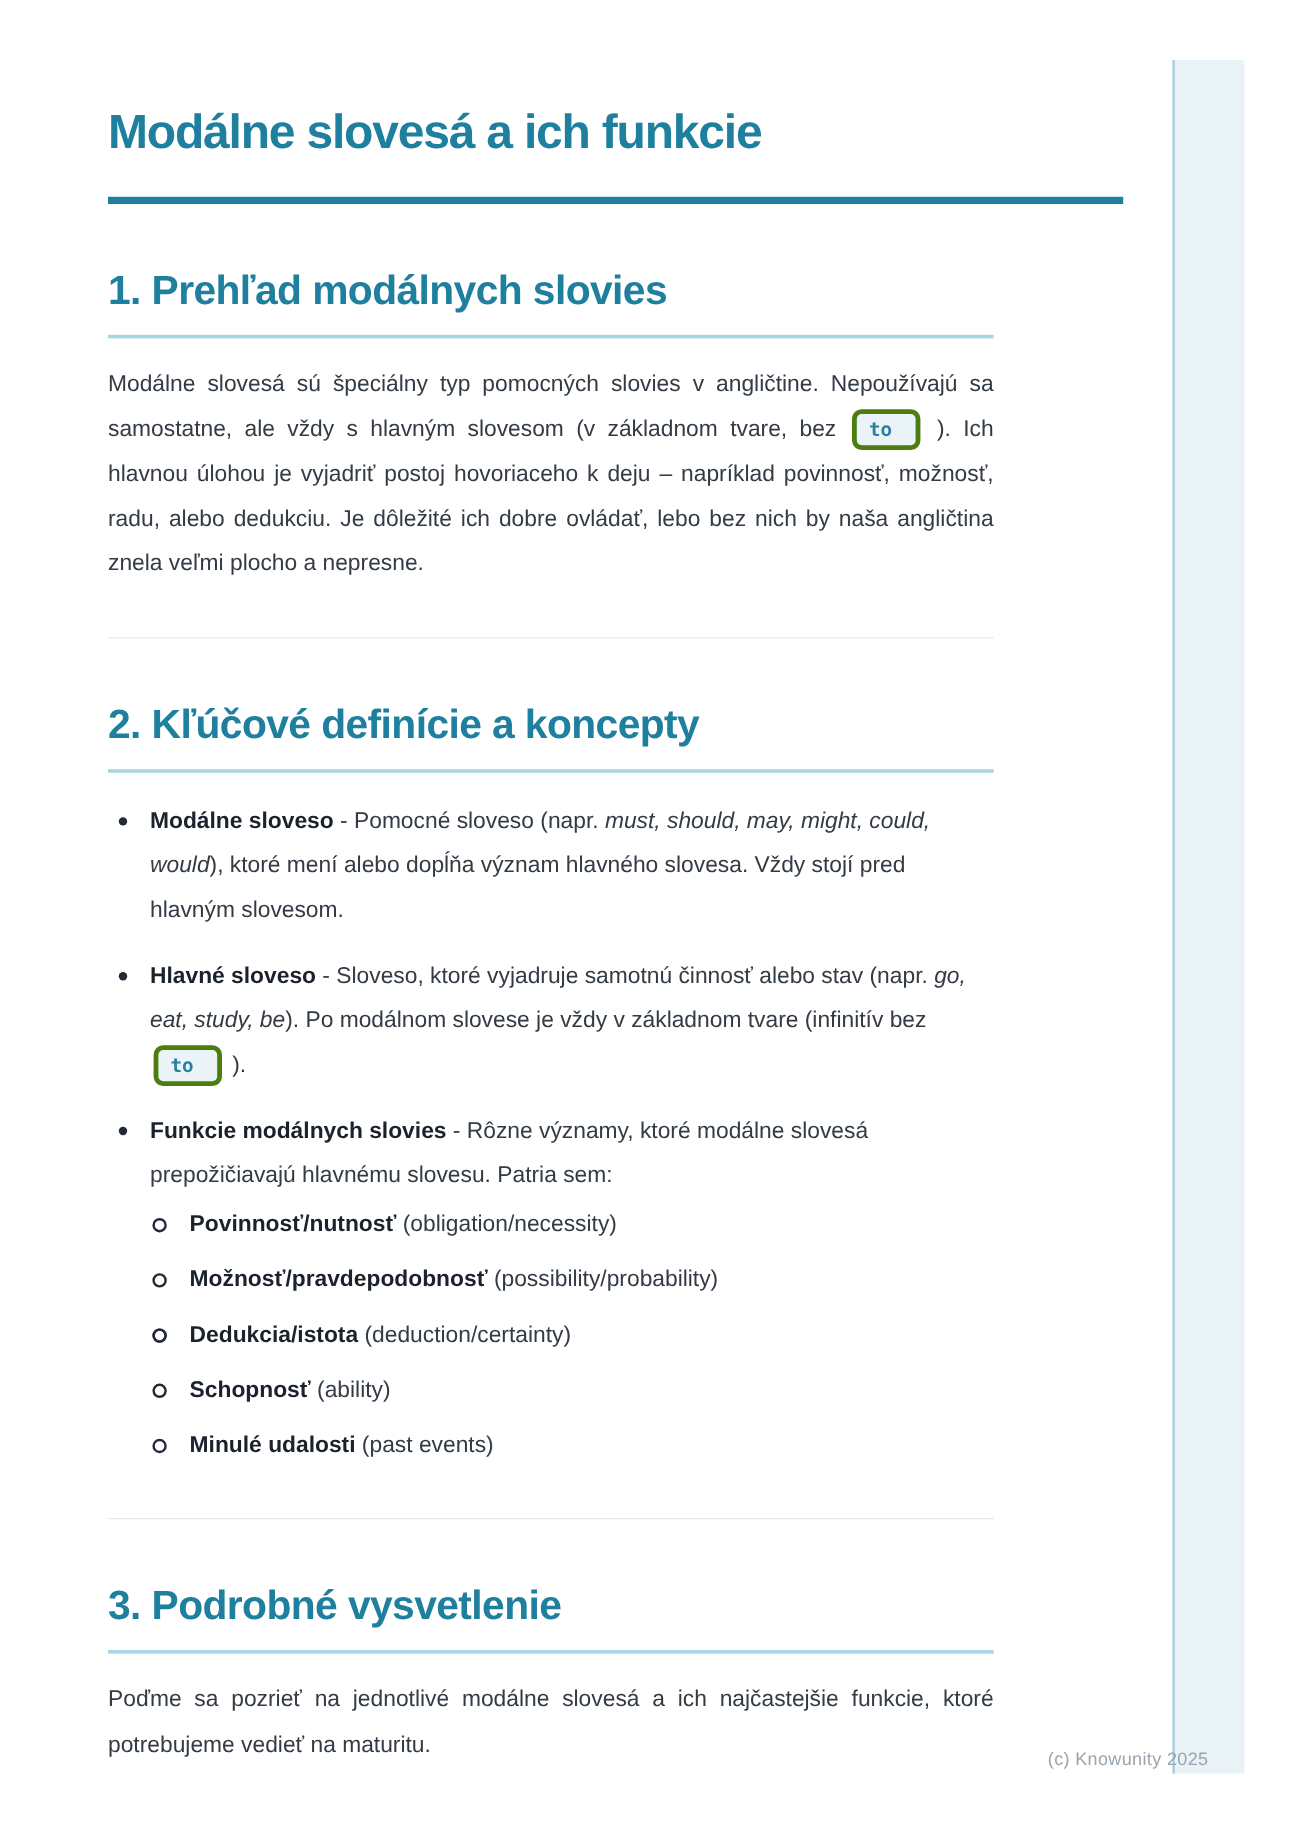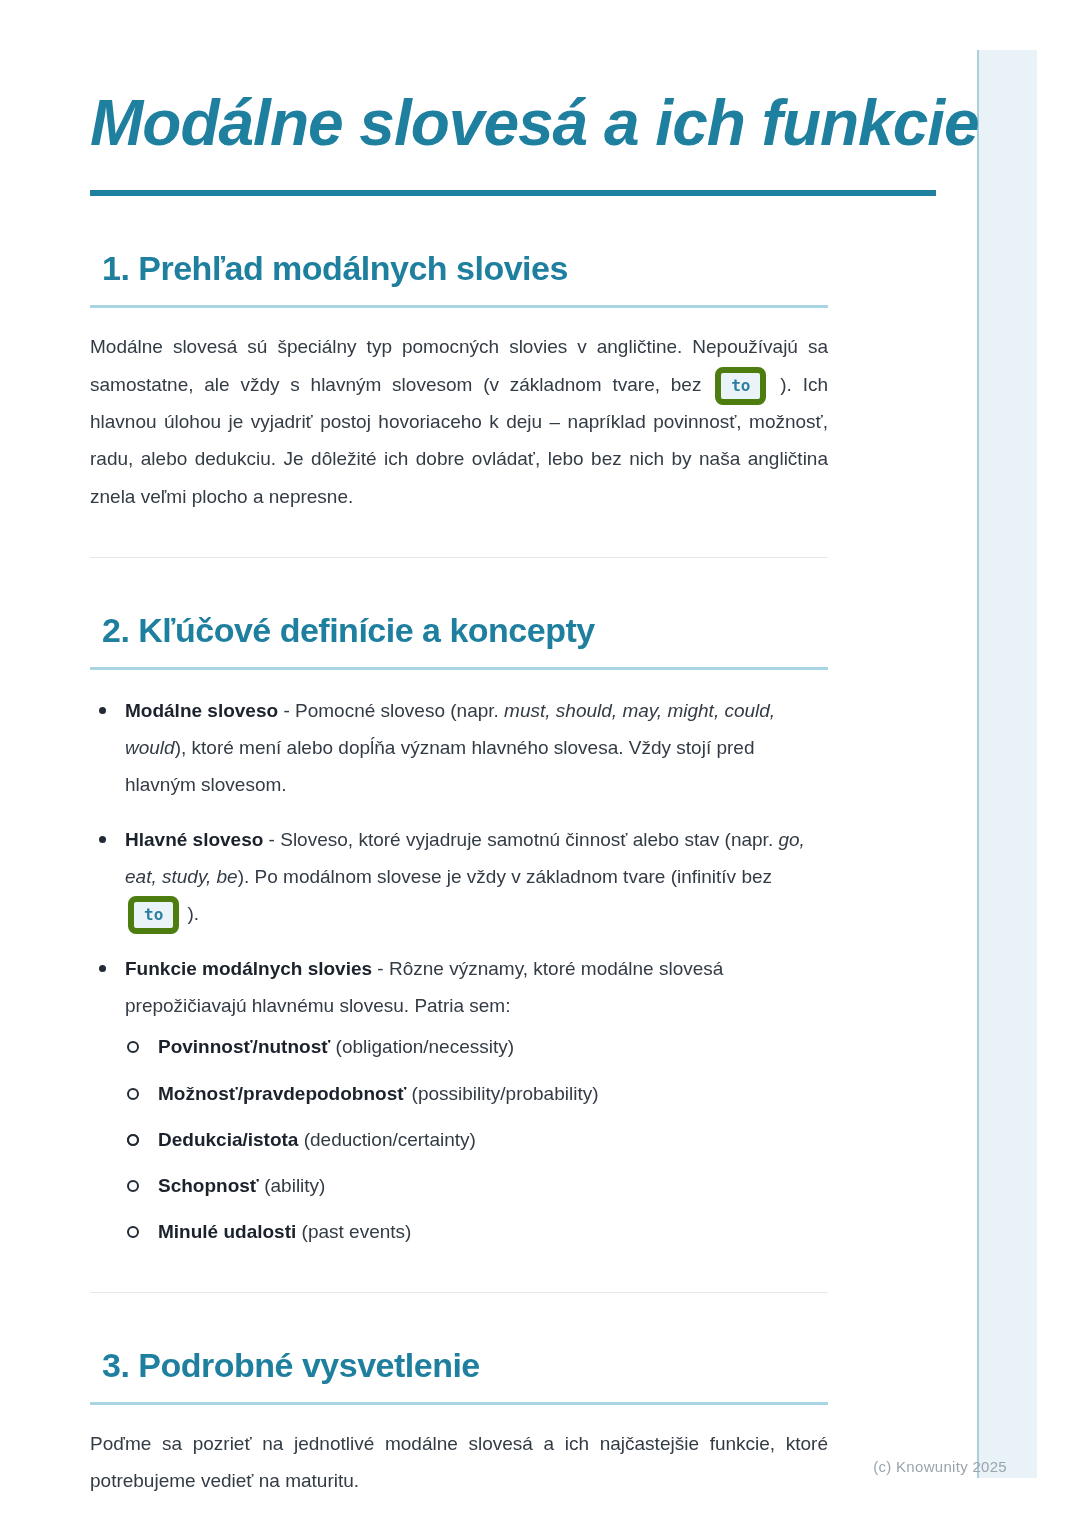--- a/index.html
+++ b/index.html
@@ -21,37 +21,36 @@
     z-index: 1;
   }
   .content {
     position: absolute;
     left: 90px; top: 88px;
     width: 738px;
     z-index: 2;
   }
   h1 {
     margin: 0;
-    font-size: 64px;
+    font-size: 40px;
     line-height: 1.1;
     font-weight: 700;
     letter-spacing: -1px;
     color: #1e7f9f;
     white-space: nowrap;
-    font-style: italic;
   }
   .title-rule {
     width: 846px;
     height: 6px;
     background: #1e7f9f;
     margin-top: 32px;
   }
   section { margin-top: 52px; }
   h2 {
-    margin: 12px;
+    margin: 0;
     font-size: 34px;
     line-height: 1.2;
     font-weight: 700;
     letter-spacing: -0.5px;
     color: #1e7f9f;
   }
   .h2-rule {
     width: 738px;
     height: 3px;
     background: #a9d4e2;
@@ -111,23 +110,23 @@
   }
   .seg-n { font-style: normal; }
   .seg-b { font-weight: 700; color: #1b222c; }
   .seg-i { font-style: italic; }
   .seg-c {
     font-family: "DejaVu Sans Mono", "Liberation Mono", monospace;
     font-size: 16px;
     font-weight: 700;
     color: #2a7f9e;
     background: #eaf3f7;
-    border: 6px solid #4d7c0f;
+    border: 4px solid #4d7c0f;
     border-radius: 8px;
-    padding: 3px 10px 4px 10px;
+    padding: 3px 20px 4px 10px;
     margin: 0 3px;
     white-space: nowrap;
   }
   .footer {
     position: absolute;
     top: 1458px;
     right: 73px;
     font-size: 15px;
     color: #9aa4ae;
     z-index: 3;

